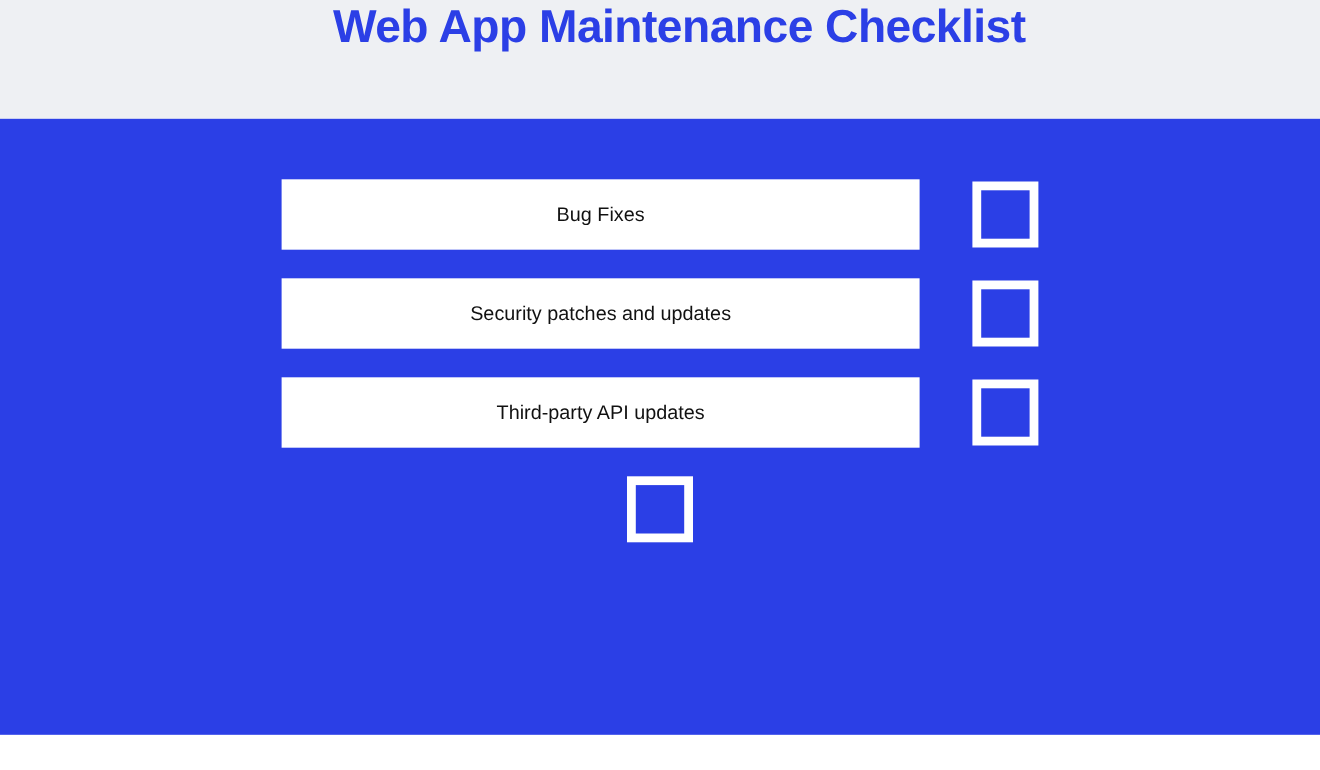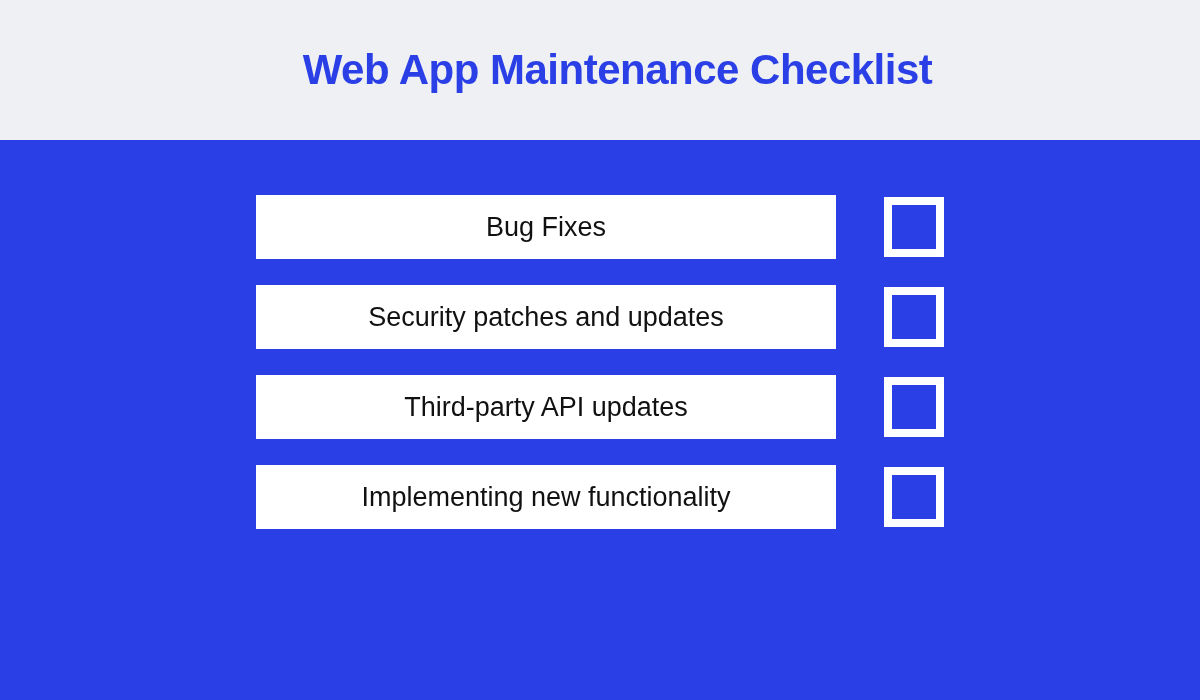--- a/index.html
+++ b/index.html
@@ -8,23 +8,23 @@
       box-sizing: border-box;
     }
     body {
       width: 1200px;
       height: 700px;
       font-family: -apple-system, BlinkMacSystemFont, "Segoe UI", Helvetica, Arial, sans-serif;
       overflow: hidden;
     }
     .header {
       background: #eef0f3;
-      height: 140px;
+      height: 108px;
       display: flex;
-      align-items: center;
+      align-items: flex-start;
       justify-content: center;
       padding-left: 35px;
     }
     .title {
       color: #2b3fe6;
       font-size: 42px;
       font-weight: 700;
       letter-spacing: -0.5px;
     }
     .body-panel {
@@ -39,21 +39,21 @@
     .row {
       display: flex;
       align-items: center;
       gap: 48px;
     }
     .item-label {
       width: 580px;
       height: 64px;
       background: #ffffff;
       color: #111;
-      font-size: 27px;
+      font-size: 18px;
       display: flex;
       align-items: center;
       justify-content: center;
     }
     .checkbox {
       width: 60px;
       height: 60px;
       border: 8px solid #ffffff;
       background: transparent;
     }
@@ -76,18 +76,17 @@
     <div class="item-label">Security patches and updates</div>
     <div class="checkbox"></div>
   </div>
 
   <div class="row">
     <div class="item-label">Third-party API updates</div>
     <div class="checkbox"></div>
   </div>
 
   <div class="row">
-    <div class="item-label">Implementing new functionality</div>
     <div class="checkbox"></div>
   </div>
 
 
 </div>
 
 </body></html>

